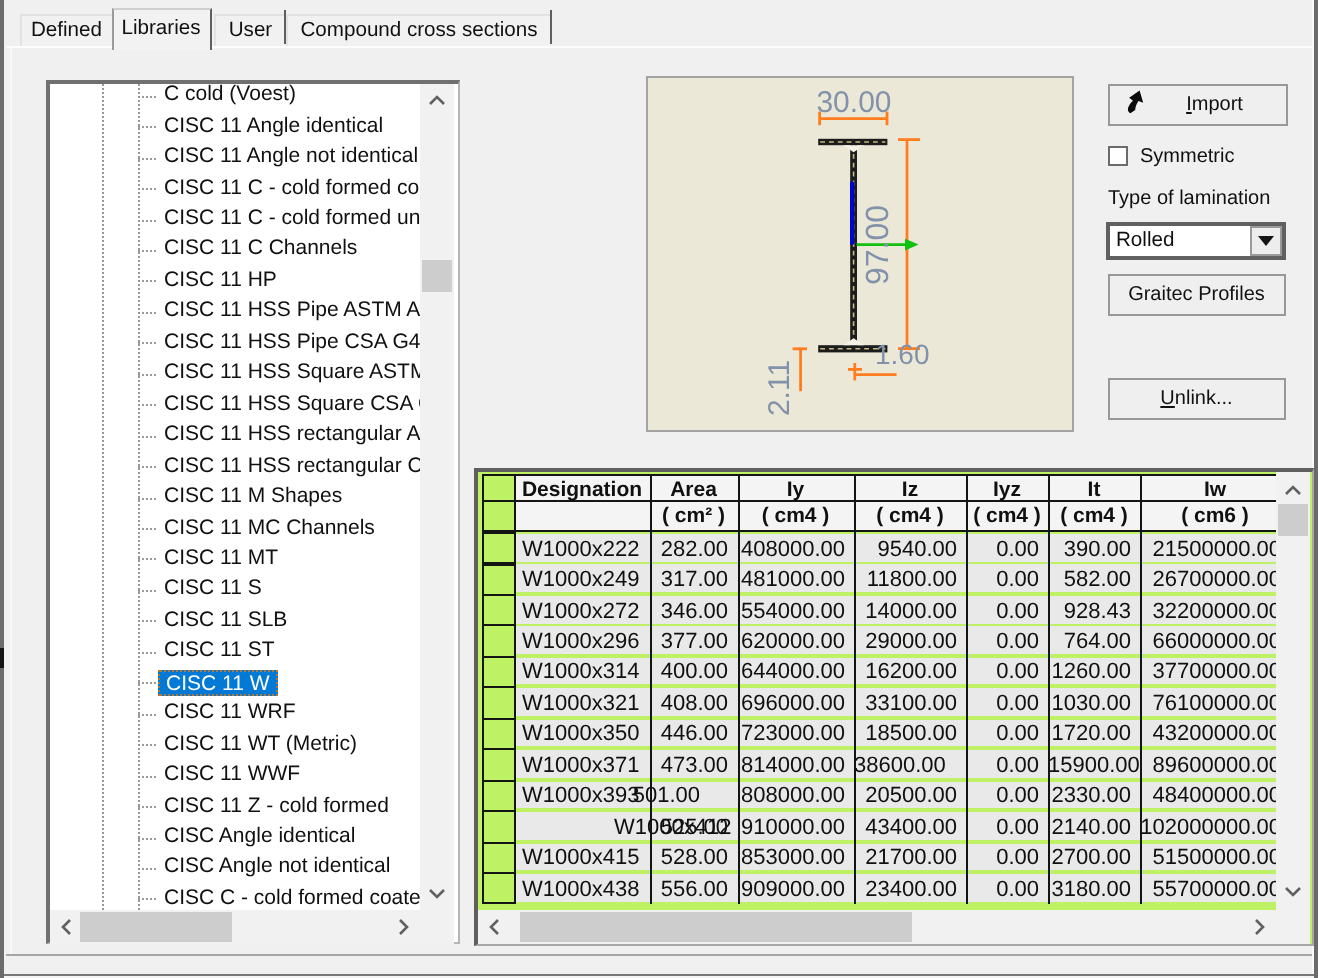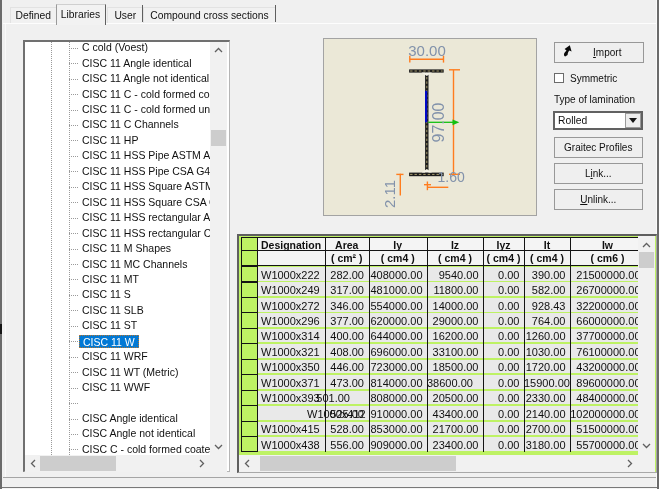--- a/index.html
+++ b/index.html
@@ -68,20 +68,21 @@
 <div class="tx" style="left:57.5px;top:277.30px;font-size:10.5px;line-height:13px;">CISC 11 ST</div>
 <div class="abs" style="left:44.5px;top:299.25px;width:10px;height:1px;background:repeating-linear-gradient(to right,#9a9a9a 0,#9a9a9a 1px,transparent 1px,transparent 2px);"></div>
 <div class="abs" style="left:54.5px;top:293.05px;height:12.5px;background:#0279d5;border:1px dotted #b5762f;color:#fff;font-size:10.5px;line-height:12px;padding:0 3px;white-space:nowrap;">CISC 11 W</div>
 <div class="abs" style="left:44.5px;top:314.70px;width:10px;height:1px;background:repeating-linear-gradient(to right,#9a9a9a 0,#9a9a9a 1px,transparent 1px,transparent 2px);"></div>
 <div class="tx" style="left:57.5px;top:308.20px;font-size:10.5px;line-height:13px;">CISC 11 WRF</div>
 <div class="abs" style="left:44.5px;top:330.15px;width:10px;height:1px;background:repeating-linear-gradient(to right,#9a9a9a 0,#9a9a9a 1px,transparent 1px,transparent 2px);"></div>
 <div class="tx" style="left:57.5px;top:323.65px;font-size:10.5px;line-height:13px;">CISC 11 WT (Metric)</div>
 <div class="abs" style="left:44.5px;top:345.60px;width:10px;height:1px;background:repeating-linear-gradient(to right,#9a9a9a 0,#9a9a9a 1px,transparent 1px,transparent 2px);"></div>
 <div class="tx" style="left:57.5px;top:339.10px;font-size:10.5px;line-height:13px;">CISC 11 WWF</div>
 <div class="abs" style="left:44.5px;top:361.05px;width:10px;height:1px;background:repeating-linear-gradient(to right,#9a9a9a 0,#9a9a9a 1px,transparent 1px,transparent 2px);"></div>
+<div class="tx" style="left:57.5px;top:354.55px;font-size:10.5px;line-height:13px;">CISC 11 Z - cold formed</div>
 <div class="abs" style="left:44.5px;top:376.50px;width:10px;height:1px;background:repeating-linear-gradient(to right,#9a9a9a 0,#9a9a9a 1px,transparent 1px,transparent 2px);"></div>
 <div class="tx" style="left:57.5px;top:370.00px;font-size:10.5px;line-height:13px;">CISC Angle identical</div>
 <div class="abs" style="left:44.5px;top:391.95px;width:10px;height:1px;background:repeating-linear-gradient(to right,#9a9a9a 0,#9a9a9a 1px,transparent 1px,transparent 2px);"></div>
 <div class="tx" style="left:57.5px;top:385.45px;font-size:10.5px;line-height:13px;">CISC Angle not identical</div>
 <div class="abs" style="left:44.5px;top:407.40px;width:10px;height:1px;background:repeating-linear-gradient(to right,#9a9a9a 0,#9a9a9a 1px,transparent 1px,transparent 2px);"></div>
 <div class="tx" style="left:57.5px;top:400.90px;font-size:10.5px;line-height:13px;">CISC C - cold formed coated</div>
 </div>
 <div class="abs" style="left:185.0px;top:0;width:17px;height:412.5px;background:#f1f1f1;">
 <svg class="abs" style="left:4px;top:5px;" width="9" height="6" viewBox="0 0 9 6">
           <path d="M1 5 L4.5 1.5 L8 5" stroke="#606060" stroke-width="1.3" fill="none"></path>
@@ -144,21 +145,20 @@
 <div class="tx" style="left:570px;top:73px;font-size:10px;">Symmetric</div>
 <div class="tx" style="left:554px;top:94px;font-size:10px;">Type of lamination</div>
 <div class="abs" style="left:553px;top:111px;width:89.5px;height:19px;background:#fff;border:2px solid #616161;">
 <div class="tx" style="left:3px;top:2px;font-size:10.3px;">Rolled</div>
 <div class="abs" style="right:0;top:0;width:16px;height:15px;background:#ededed;border:1px solid #9a9a9a;"></div>
 <svg class="abs" style="right:4px;top:5px;" width="8" height="5" viewBox="0 0 8 5">
         <path d="M0 0 L8 0 L4 5 Z" fill="#141414"></path>
       </svg>
 </div>
 <div class="abs" style="left:553.5px;top:137.0px;width:89.5px;height:21.0px;background:#efefef;border:1px solid #989898;text-align:center;font-size:10px;line-height:19.0px;color:#111;">Graitec Profiles</div>
-<div class="abs" style="left:553.5px;top:162.5px;width:89.5px;height:21.0px;background:#efefef;border:1px solid #989898;text-align:center;font-size:10px;line-height:19.0px;color:#111;">L<span style="text-decoration:underline">i</span>nk...</div>
 <div class="abs" style="left:553.5px;top:188.5px;width:89.5px;height:21.0px;background:#efefef;border:1px solid #989898;text-align:center;font-size:10px;line-height:19.0px;color:#111;"><span style="text-decoration:underline">U</span>nlink...</div>
 <div class="abs" style="left:237.0px;top:234.0px;width:419.5px;height:239.0px;background:#bef264;border-left:2px solid #5f5f5f;border-top:2px solid #5f5f5f;border-right:1px solid #a8a8a8;border-bottom:1px solid #a8a8a8;">
 <div class="abs" style="left:0;top:0;width:398.5px;height:219.0px;overflow:hidden;">
 <div class="abs" style="left:18.0px;top:31.00px;width:380.5px;height:13.65px;background:#e9e9e9;"></div>
 <div class="abs" style="left:18.0px;top:46.45px;width:380.5px;height:13.65px;background:#e9e9e9;"></div>
 <div class="abs" style="left:18.0px;top:61.90px;width:380.5px;height:13.65px;background:#e9e9e9;"></div>
 <div class="abs" style="left:18.0px;top:77.35px;width:380.5px;height:13.65px;background:#e9e9e9;"></div>
 <div class="abs" style="left:18.0px;top:92.80px;width:380.5px;height:13.65px;background:#e9e9e9;"></div>
 <div class="abs" style="left:18.0px;top:108.25px;width:380.5px;height:13.65px;background:#e9e9e9;"></div>
 <div class="abs" style="left:18.0px;top:123.70px;width:380.5px;height:13.65px;background:#e9e9e9;"></div>

